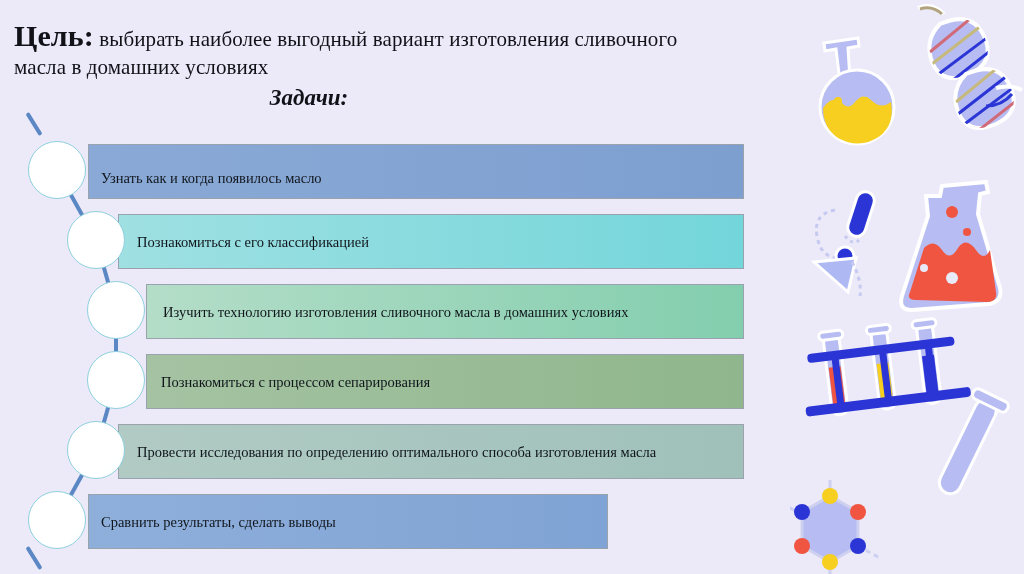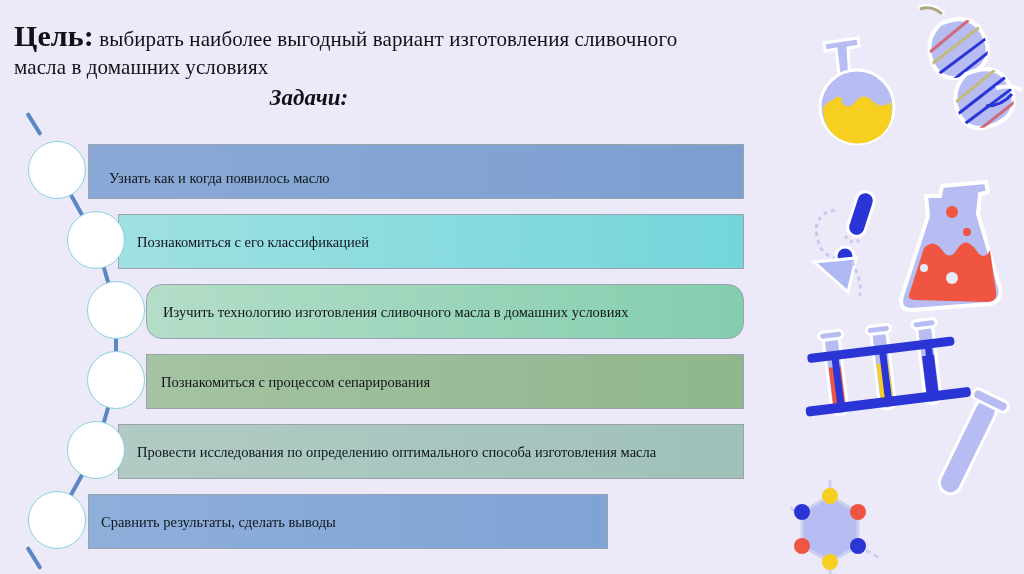--- a/index.html
+++ b/index.html
@@ -75,32 +75,32 @@
     <div class="goal-line">
       <span class="goal-label">Цель:</span>
       <span>выбирать наиболее выгодный вариант  изготовления сливочного масла в домашних условиях</span>
     </div>
     <div class="tasks-title">Задачи:</div>
   </div>
 
   <div class="steps" id="steps-host">
       <div class="step" style="left: 88px; width: 656px; top: 16px;">
         <div class="bar" style="background: linear-gradient(to right, rgb(138, 169, 214) 0%, rgb(125, 159, 208) 100%);">
-          <div class="bar-text" style="padding-left: 20px; margin-top: 12px;">Узнать как и когда появилось масло</div>
+          <div class="bar-text" style="padding-left: 12px; margin-top: 12px;">Узнать как и когда появилось масло</div>
         </div>
       </div>
       <div class="node" style="left: 28px; top: 13px;"></div>
       <div class="step" style="left: 118px; width: 626px; top: 86px;">
         <div class="bar" style="background: linear-gradient(to right, rgb(159, 224, 226) 0%, rgb(115, 214, 218) 100%);">
           <div class="bar-text" style="padding-left: 18px;">Познакомиться с его классификацией</div>
         </div>
       </div>
       <div class="node" style="left: 67px; top: 83px;"></div>
       <div class="step" style="left: 146px; width: 598px; top: 156px;">
-        <div class="bar" style="background: linear-gradient(to right, rgb(180, 221, 200) 0%, rgb(131, 206, 174) 100%); border-radius: 16px;">
+        <div class="bar" style="background: linear-gradient(to right, rgb(180, 221, 200) 0%, rgb(131, 206, 174) 100%);">
           <div class="bar-text" style="padding-left: 16px;">Изучить технологию изготовления сливочного масла в домашних условиях</div>
         </div>
       </div>
       <div class="node" style="left: 87px; top: 153px;"></div>
       <div class="step" style="left: 146px; width: 598px; top: 226px;">
         <div class="bar" style="background: linear-gradient(to right, rgb(165, 195, 162) 0%, rgb(143, 182, 140) 100%); font-family: Liberation Serif, serif;">
           <div class="bar-text" style="padding-left: 14px;">Познакомиться с процессом сепарирования</div>
         </div>
       </div>
       <div class="node" style="left: 87px; top: 223px;"></div>

